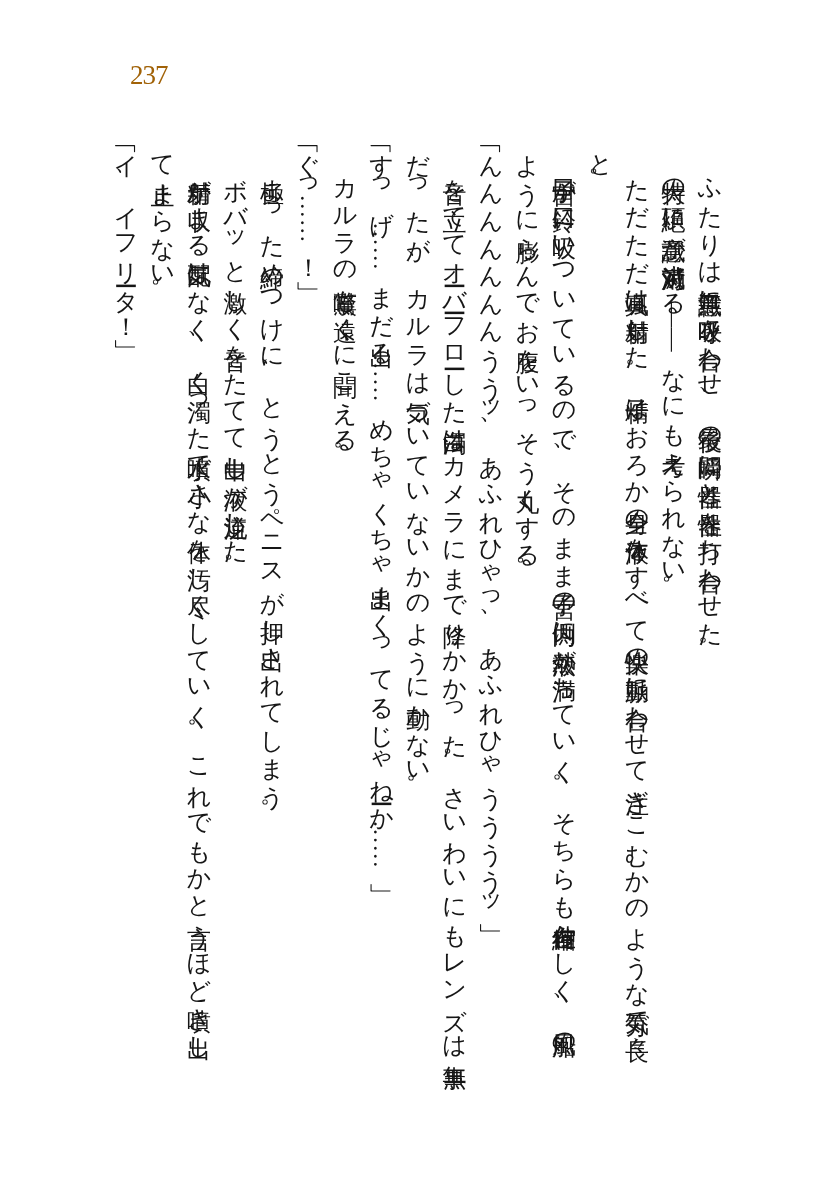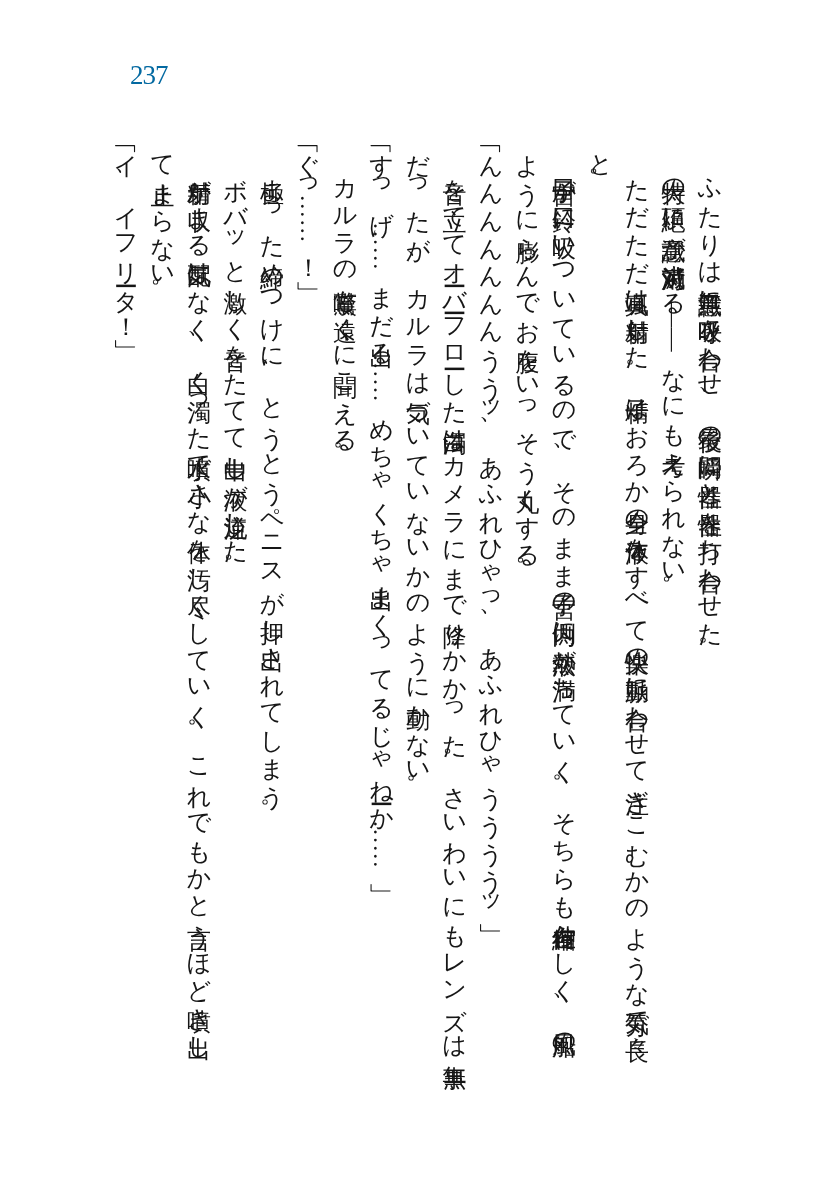--- a/index.html
+++ b/index.html
@@ -14,21 +14,21 @@
     background: #ffffff;
     overflow: hidden;
   }
   .page-number {
     position: absolute;
     left: 130px;
     top: 60px;
     font-family: "Liberation Serif", "DejaVu Serif", serif;
     font-size: 27px;
     letter-spacing: -1px;
-    color: #0369a1;
+    color: #a16207;
   }
   .text-block {
     position: absolute;
     top: 138px;
     right: 99px;
     height: 924px;
     writing-mode: vertical-rl;
     -webkit-writing-mode: vertical-rl;
     text-orientation: mixed;
     font-family: "Liberation Serif", "DejaVu Serif", serif;

